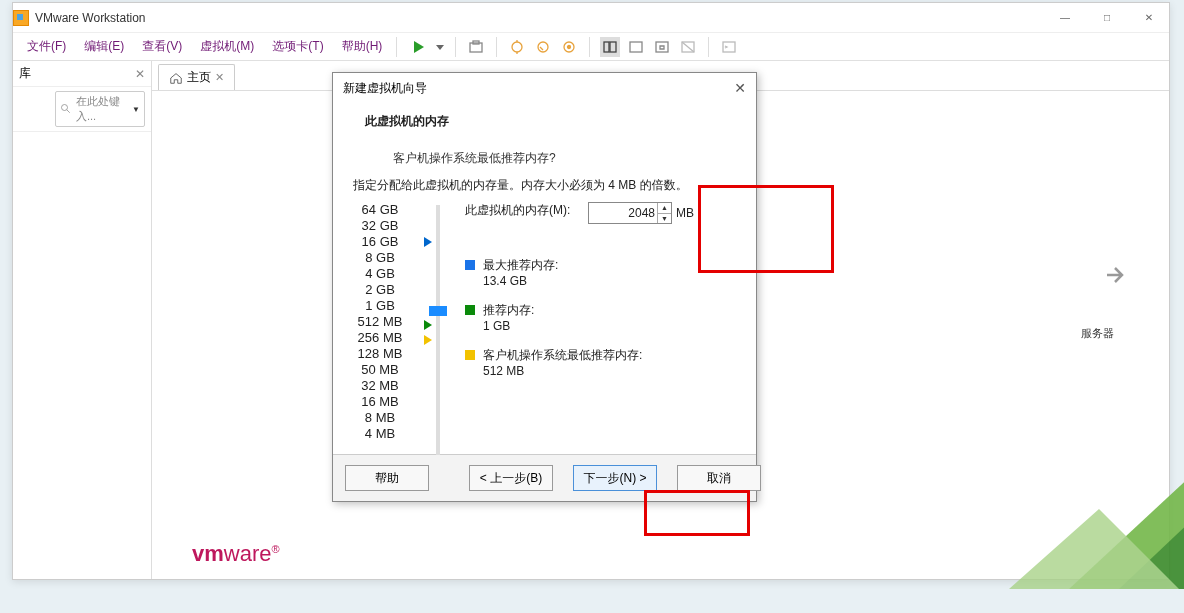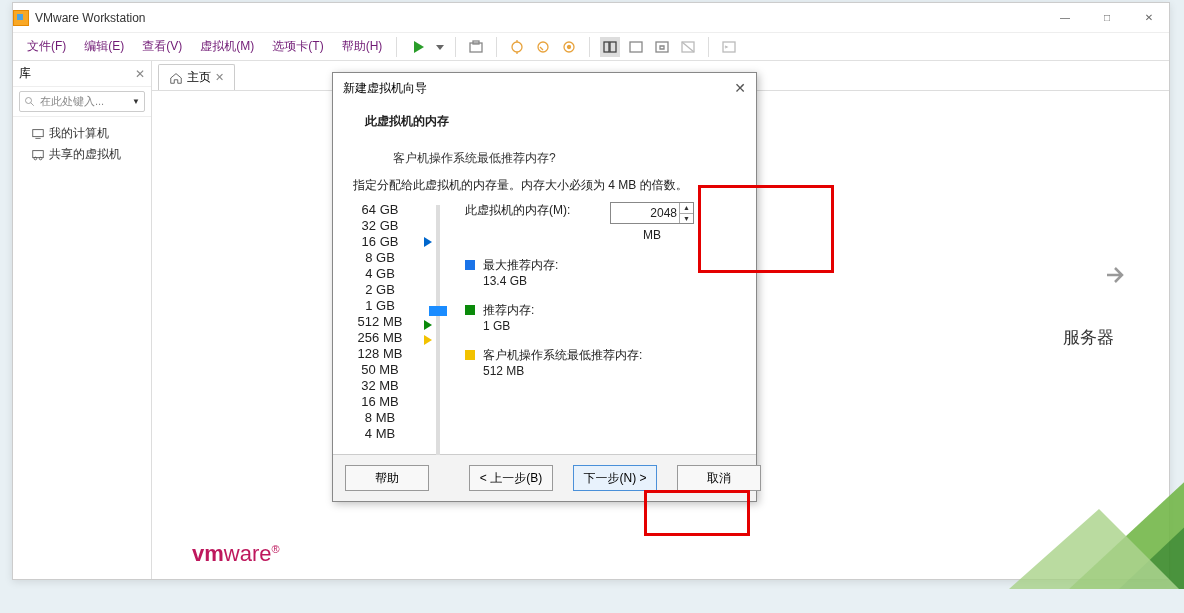--- a/index.html
+++ b/index.html
@@ -14,32 +14,32 @@
 .menubar .menu-item { padding:4px 8px; }
 .menubar .sep { width:1px; height:20px; background:#ddd; margin:0 4px; }
 .toolbar-icons { display:flex; align-items:center; gap:6px; margin-left:6px; }
 .tbi { width:20px; height:20px; display:flex; align-items:center; justify-content:center; color:#888; }
 .tbi svg { width:16px; height:16px; }
 .body-area { display:flex; height:calc(100% - 58px); }
 .sidebar { width:139px; border-right:1px solid #ddd; display:flex; flex-direction:column; }
 .sidebar-hdr { height:26px; display:flex; align-items:center; padding:0 6px; font-size:12px; border-bottom:1px solid #eee; }
 .sidebar-hdr .close-x { margin-left:auto; color:#888; font-size:12px; }
 .sidebar-search { padding:4px 6px; border-bottom:1px solid #eee; }
-.sidebar-search .search-box { display:flex; align-items:center; border:1px solid #ccc; border-radius:2px; padding:2px 4px; font-size:11px; color:#888; gap:4px; }
+.sidebar-search .search-box { display:flex; align-items:center; border:1px solid #ccc; border-radius:2px; padding:2px 4px; font-size:11px; color:#888; gap:4px;margin-left:36px; }
 .search-box svg { width:12px; height:12px; }
 .tree { padding:6px 4px; font-size:12px; color:#333; }
 .tree-item { display:flex; align-items:center; gap:4px; padding:2px 2px 2px 14px; }
 .tree-item svg { width:14px; height:14px; }
 .main-area { flex:1; display:flex; flex-direction:column; position:relative; }
 .tabs-row { height:30px; display:flex; align-items:flex-end; padding:4px 6px 0; border-bottom:1px solid #ddd; }
 .tab { display:flex; align-items:center; gap:4px; padding:4px 10px; border:1px solid #ccc; border-bottom:none; background:#fff; font-size:12px; border-radius:2px 2px 0 0; }
 .tab .tab-close { color:#888; font-size:11px; }
 .home-icon { width:14px; height:14px; }
 .main-body { flex:1; position:relative; background:#fff; }
-.server-label { position:absolute; right:55px; top:235px; font-size:17px; color:#333; pointer-events:none; }
+.server-label { position:absolute; right:55px; top:235px; font-size:11px; color:#333; pointer-events:none; }
 .arrow-icon { position:absolute; right:40px; top:170px; color:#999; pointer-events:none; }
 .vmware-logo { position:absolute; left:40px; bottom:12px; font-size:22px; color:#be185d; font-weight:400; letter-spacing:0; font-family:Arial,sans-serif; }
 .vmware-logo b { font-weight:700; }
 
 .dialog { position:absolute; left:332px; top:72px; width:425px; background:#fff; border:1px solid #888; box-shadow:2px 2px 8px rgba(0,0,0,.25); }
 .dialog-title { height:30px; display:flex; align-items:center; padding:0 10px; font-size:12px; }
 .dialog-title .close-x { margin-left:auto; color:#555; font-size:14px; }
 .dialog-body { padding:6px 18px 12px; font-size:12px; color:#222; }
 .dialog-body h3 { font-size:12px; font-weight:700; margin:4px 0 20px 14px; }
 .dialog-body .sub { margin:0 0 10px 42px; font-size:12px; color:#333; }
@@ -54,21 +54,21 @@
 .tri.blue { border-left:8px solid #0066cc; top:35px; }
 .tri.green { border-left:8px solid #0a8a0a; top:118px; }
 .tri.yellow { border-left:8px solid #f2c200; top:133px; }
 .info-col { flex:1; font-size:12px; }
 .info-col .mem-label { margin-bottom:24px; }
 .info-col .hint { display:flex; gap:8px; margin-top:8px; }
 .sq { width:10px; height:10px; margin-top:3px; }
 .sq.blue { background:#1a73e8; }
 .sq.green { background:#0a8a0a; }
 .sq.yellow { background:#f2c200; }
-.input-box { position:absolute; right:44px; top:0; display:flex; align-items:center; gap:4px;flex-direction:column; }
+.input-box { position:absolute; right:44px; top:0; display:flex; align-items:center; gap:4px; }
 .spinner { width:84px; height:22px; border:1px solid #888; display:flex; align-items:center; justify-content:flex-end; padding-right:16px; font-size:12px; position:relative; }
 .spinner .spin-btns { position:absolute; right:0; top:0; width:14px; height:20px; border-left:1px solid #aaa; display:flex; flex-direction:column; }
 .spin-btns span { flex:1; display:flex; align-items:center; justify-content:center; font-size:7px; color:#333; }
 .spin-btns span:first-child { border-bottom:1px solid #aaa; }
 .dialog-footer { border-top:1px solid #ccc; padding:10px 12px; display:flex; gap:20px; background:#f3f3f3; }
 .dlg-btn { min-width:84px; height:26px; border:1px solid #999; background:#f8f8f8; font-size:12px; display:flex; align-items:center; justify-content:center; }
 .dlg-btn.primary { border:1px solid #4a90d9; background:#e8f2fc; }
 .dialog-footer .spacer { flex:1; }
 .hl { position:absolute; border:3px solid #e40000; pointer-events:none; }
 .hl1 { left:698px; top:185px; width:136px; height:88px; }
@@ -179,37 +179,20 @@
       <div class="sidebar-search">
         <div class="search-box">
           <svg viewBox="0 0 16 16">
               <circle cx="6" cy="6" r="4" fill="none" stroke="#888"></circle>
               <line x1="9" y1="9" x2="13" y2="13" stroke="#888"></line>
             </svg>
           <span style="flex:1;">在此处键入...</span>
           <span style="font-size:8px;color:#333;">▼</span>
         </div>
       </div>
-      <div class="tree">
-        <div class="tree-item">
-          <svg viewBox="0 0 16 16">
-              <rect x="2" y="3" width="12" height="8" fill="none" stroke="#555"></rect>
-              <line x1="5" y1="13" x2="11" y2="13" stroke="#555"></line>
-            </svg>
-          <span>我的计算机</span>
-        </div>
-        <div class="tree-item">
-          <svg viewBox="0 0 16 16">
-              <rect x="2" y="3" width="12" height="8" fill="none" stroke="#555"></rect>
-              <circle cx="5" cy="12" r="1.5" fill="none" stroke="#555"></circle>
-              <circle cx="11" cy="12" r="1.5" fill="none" stroke="#555"></circle>
-            </svg>
-          <span>共享的虚拟机</span>
-        </div>
-      </div>
     </div>
 
     <div class="main-area">
       <div class="tabs-row">
         <div class="tab">
           <svg class="home-icon" viewBox="0 0 16 16">
               <path d="M2 8l6-5 6 5v6h-4v-4h-4v4h-4z" fill="none" stroke="#555"></path>
             </svg>
           <span>主页</span>
           <span class="tab-close">✕</span>

